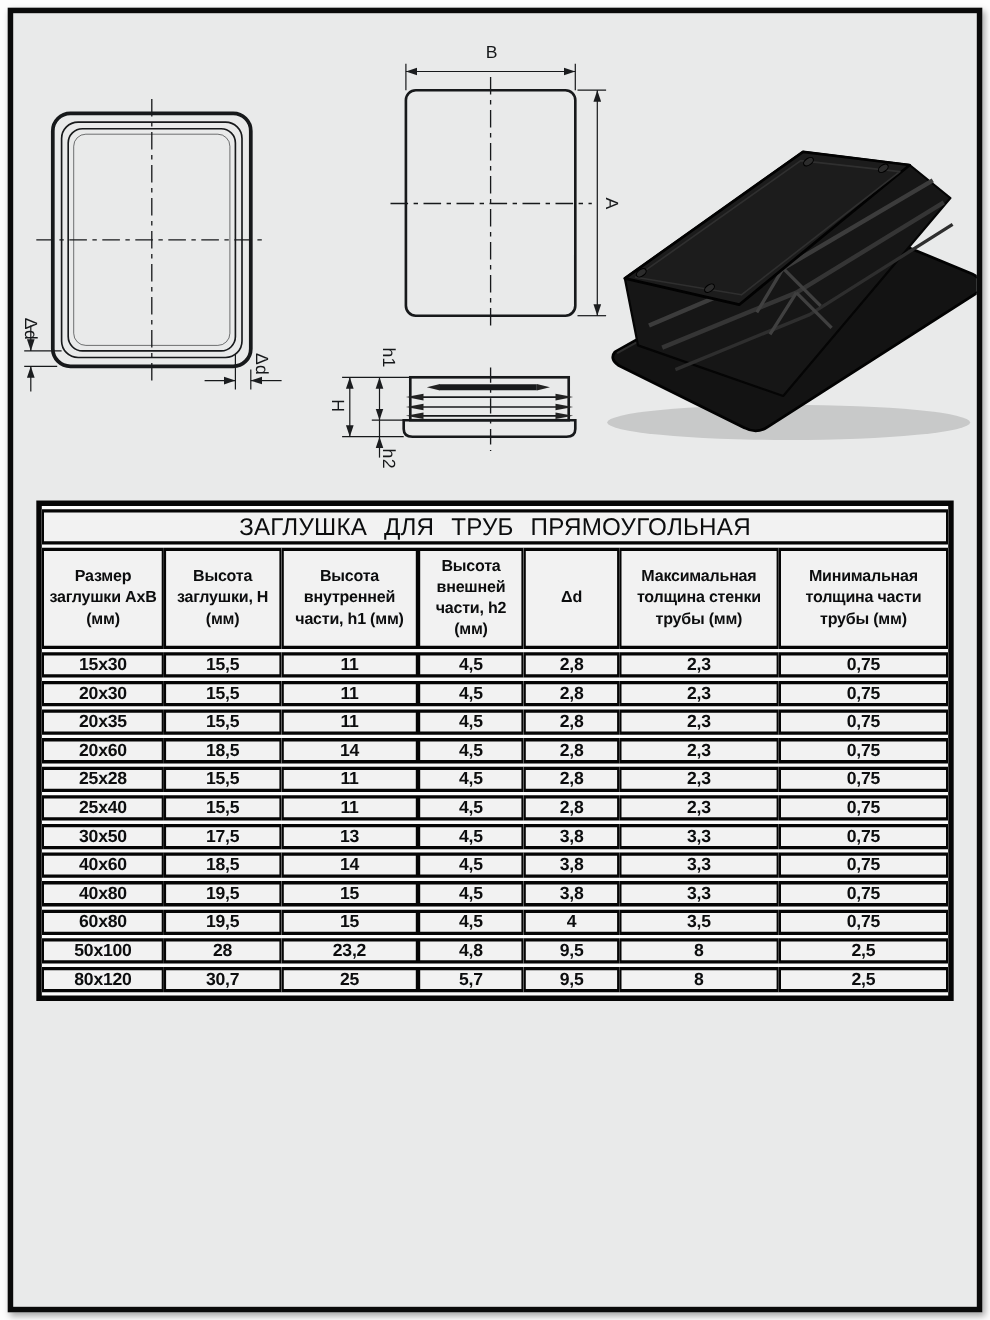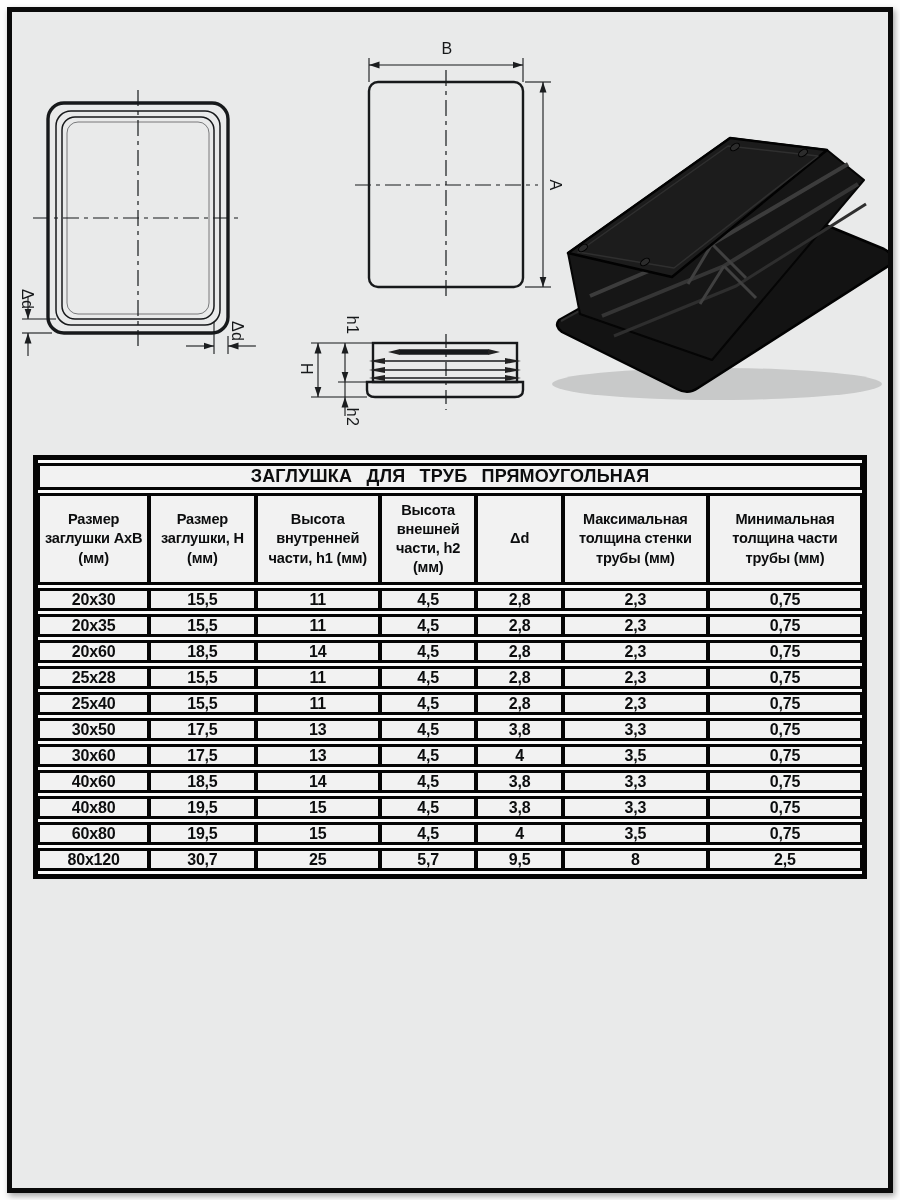--- a/index.html
+++ b/index.html
@@ -37,21 +37,21 @@
     width:100%;border-collapse:separate;border-spacing:0 3px;
     table-layout:fixed;
   }
   table.spec th,table.spec td{
     background:#f2f2f2;color:#0c0d0e;
     border:2px solid #050505;border-top-width:3px;border-bottom-width:3px;
     text-align:center;vertical-align:middle;padding:0 2px;box-sizing:border-box;
     overflow:hidden;
   }
   tr.title-row th{
-    height:27px;font-size:18px;font-weight:700;letter-spacing:.2px;word-spacing:9px;
+    height:27px;font-size:22px;font-weight:400;letter-spacing:.2px;word-spacing:9px;
   }
   tr.header-row th{
     height:92px;font-size:14.6px;font-weight:700;line-height:1.32;letter-spacing:-0.2px;
   }
   tbody td{
     height:23px;font-size:16px;font-weight:700;letter-spacing:-0.2px;line-height:1;
   }
 </style>
 </head>
 <body>
@@ -174,30 +174,39 @@
             <col style="width: 10.5%;">
             <col style="width: 17.6%;">
             <col style="width: 18.7%;">
           </colgroup>
       <thead>
         <tr class="title-row">
           <th colspan="7">ЗАГЛУШКА ДЛЯ ТРУБ ПРЯМОУГОЛЬНАЯ</th>
         </tr>
         <tr class="header-row" id="header-row">
               <th>Размер заглушки АхВ (мм)</th>
-              <th>Размер заглушки, Н (мм)</th>
+              <th>Высота заглушки, Н (мм)</th>
               <th>Высота внутренней части, h1 (мм)</th>
               <th>Высота внешней части, h2 (мм)</th>
               <th>Δd</th>
               <th>Максимальная толщина стенки трубы (мм)</th>
               <th>Минимальная толщина части трубы (мм)</th>
             </tr>
       </thead>
       <tbody id="table-body">
             <tr>
+              <td>15х30</td>
+              <td>15,5</td>
+              <td>11</td>
+              <td>4,5</td>
+              <td>2,8</td>
+              <td>2,3</td>
+              <td>0,75</td>
+            </tr>
+            <tr>
               <td>20х30</td>
               <td>15,5</td>
               <td>11</td>
               <td>4,5</td>
               <td>2,8</td>
               <td>2,3</td>
               <td>0,75</td>
             </tr>
             <tr>
               <td>20х35</td>
@@ -238,29 +247,20 @@
             <tr>
               <td>30х50</td>
               <td>17,5</td>
               <td>13</td>
               <td>4,5</td>
               <td>3,8</td>
               <td>3,3</td>
               <td>0,75</td>
             </tr>
             <tr>
-              <td>30х60</td>
-              <td>17,5</td>
-              <td>13</td>
-              <td>4,5</td>
-              <td>4</td>
-              <td>3,5</td>
-              <td>0,75</td>
-            </tr>
-            <tr>
               <td>40х60</td>
               <td>18,5</td>
               <td>14</td>
               <td>4,5</td>
               <td>3,8</td>
               <td>3,3</td>
               <td>0,75</td>
             </tr>
             <tr>
               <td>40х80</td>
@@ -272,20 +272,29 @@
               <td>0,75</td>
             </tr>
             <tr>
               <td>60х80</td>
               <td>19,5</td>
               <td>15</td>
               <td>4,5</td>
               <td>4</td>
               <td>3,5</td>
               <td>0,75</td>
+            </tr>
+            <tr>
+              <td>50х100</td>
+              <td>28</td>
+              <td>23,2</td>
+              <td>4,8</td>
+              <td>9,5</td>
+              <td>8</td>
+              <td>2,5</td>
             </tr>
             <tr>
               <td>80х120</td>
               <td>30,7</td>
               <td>25</td>
               <td>5,7</td>
               <td>9,5</td>
               <td>8</td>
               <td>2,5</td>
             </tr>

